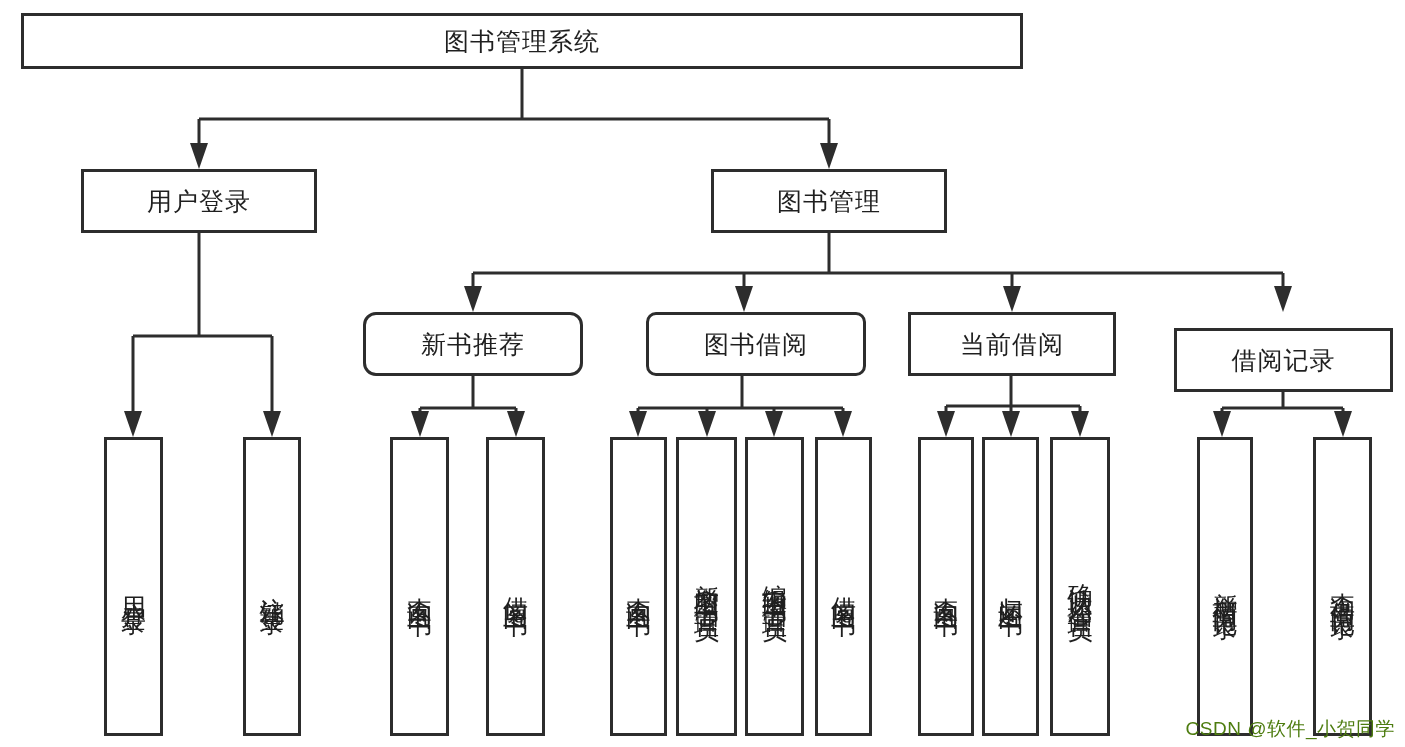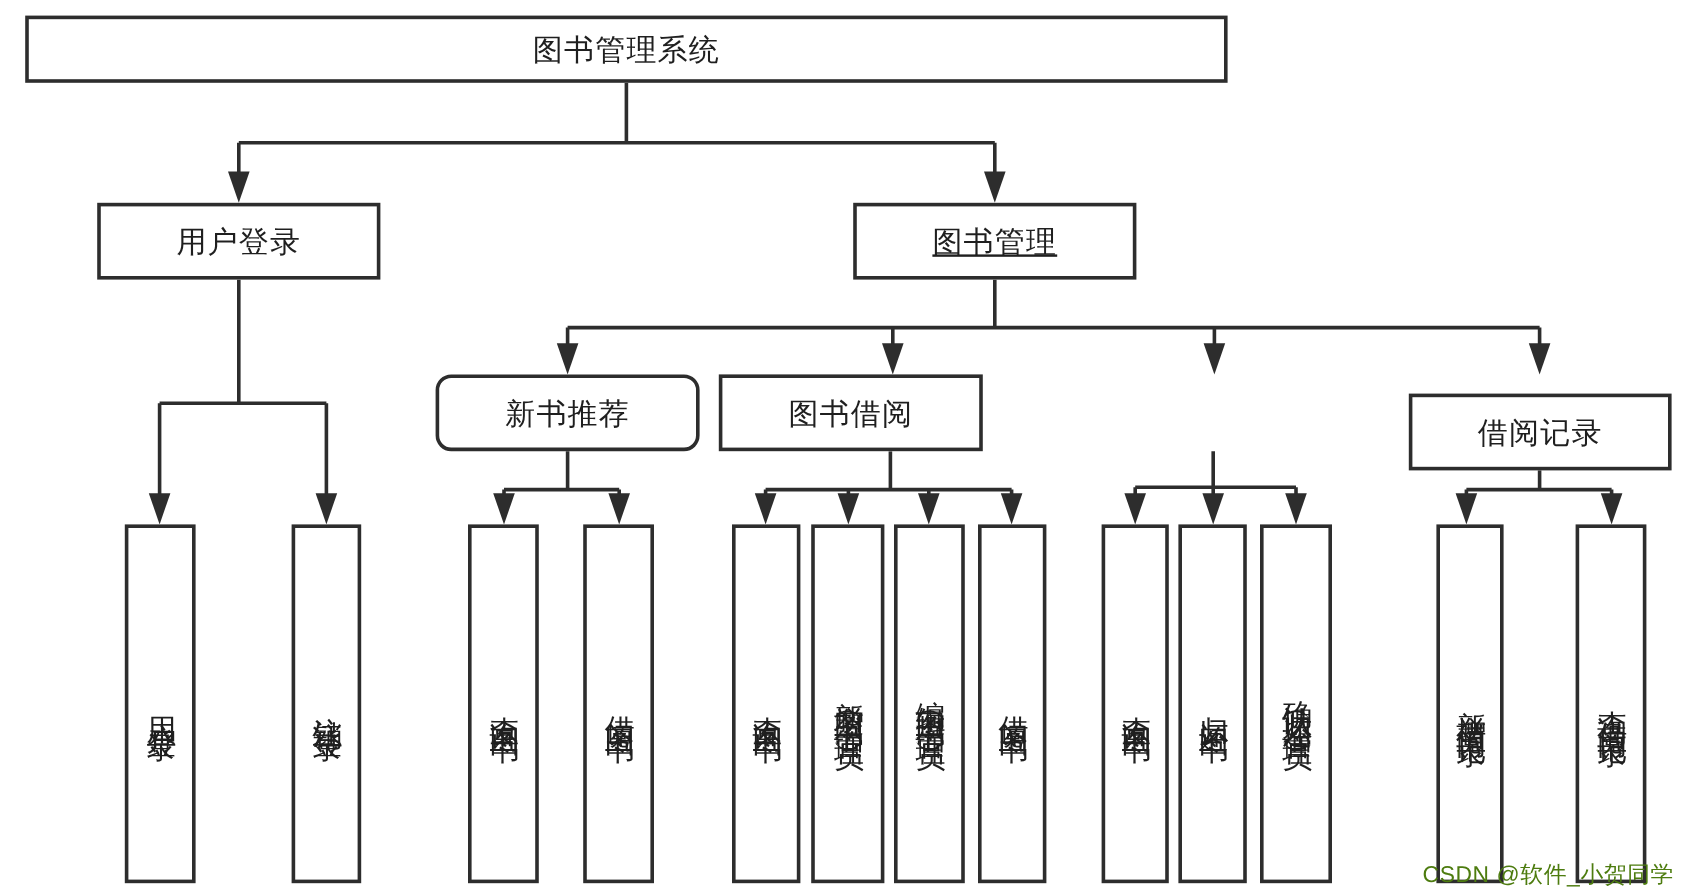--- a/index.html
+++ b/index.html
@@ -90,29 +90,32 @@
     </g>
   </svg>
 
   <div class="box" style="left:21px;top:13px;width:1002px;height:56px;">
     <span class="lbl">图书管理系统</span>
   </div>
 
   <div class="box" style="left:81px;top:169px;width:236px;height:64px;">
     <span class="lbl">用户登录</span>
   </div>
-  <div class="box" style="left:711px;top:169px;width:236px;height:64px;text-decoration:underline;">
+  <div class="box" style="left:711px;top:169px;width:236px;height:64px;">
     <span class="lbl">图书管理</span>
   </div>
 
   <div class="box" style="left:363px;top:312px;width:220px;height:64px;border-radius:13px;">
     <span class="lbl">新书推荐</span>
   </div>
-  <div class="box" style="left:599px;top:312px;width:220px;height:64px;">
+  <div class="box" style="left:646px;top:312px;width:220px;height:64px;border-radius:10px;">
     <span class="lbl">图书借阅</span>
+  </div>
+  <div class="box" style="left:908px;top:312px;width:208px;height:64px;">
+    <span class="lbl">当前借阅</span>
   </div>
   <div class="box" style="left:1174px;top:328px;width:219px;height:64px;">
     <span class="lbl">借阅记录</span>
   </div>
 
   <div class="box leaf" style="left:104px;top:437px;width:59px;height:299px;">
     <span class="lbl">用户登录</span>
   </div>
   <div class="box leaf" style="left:243px;top:437px;width:58px;height:299px;">
     <span class="lbl">注销登录</span>

